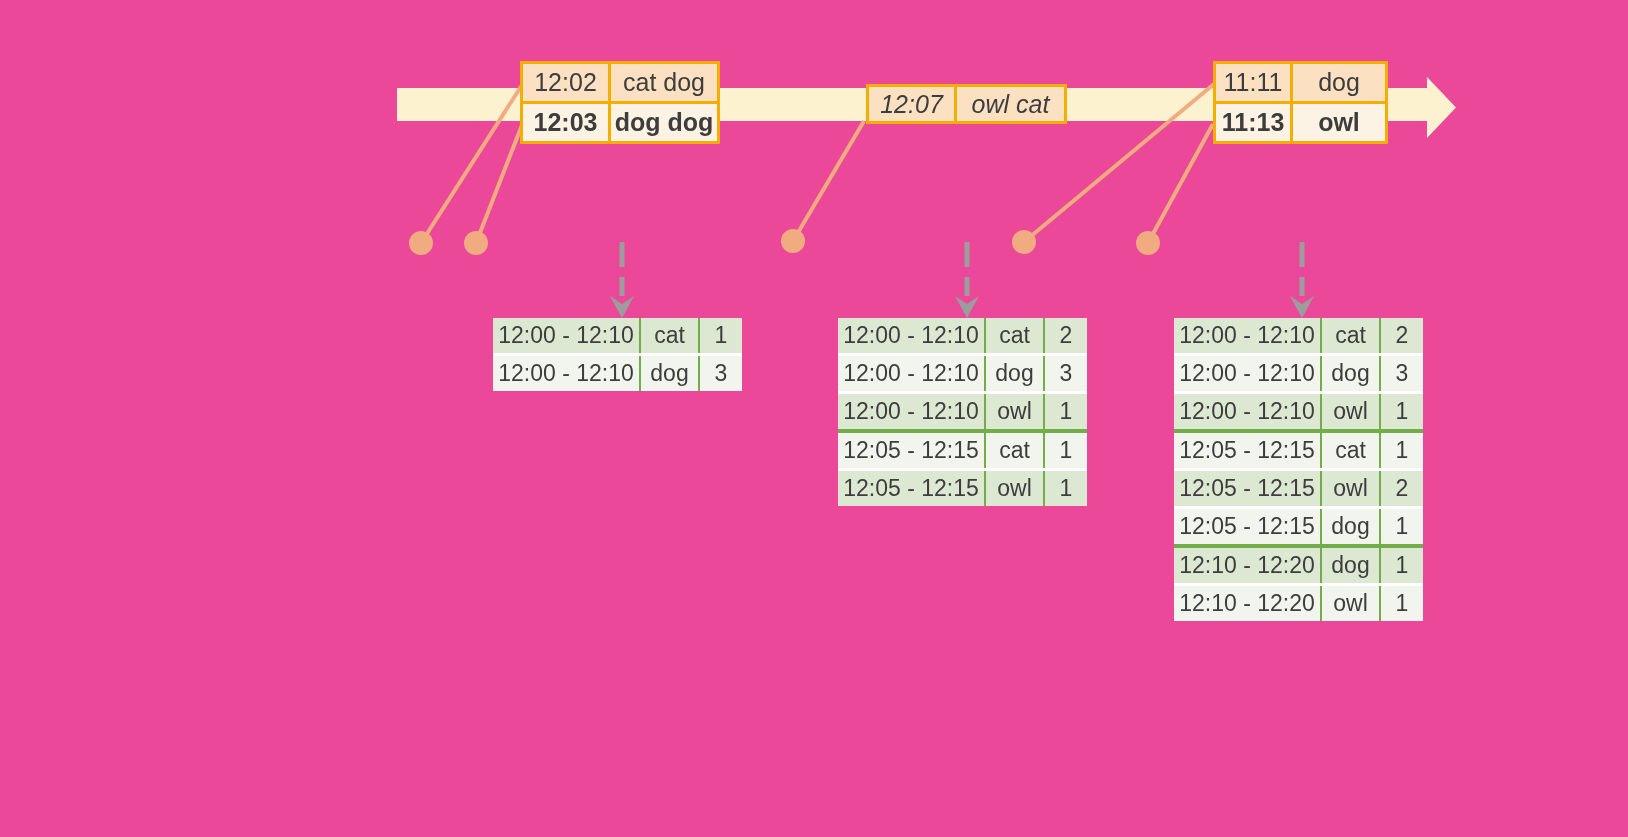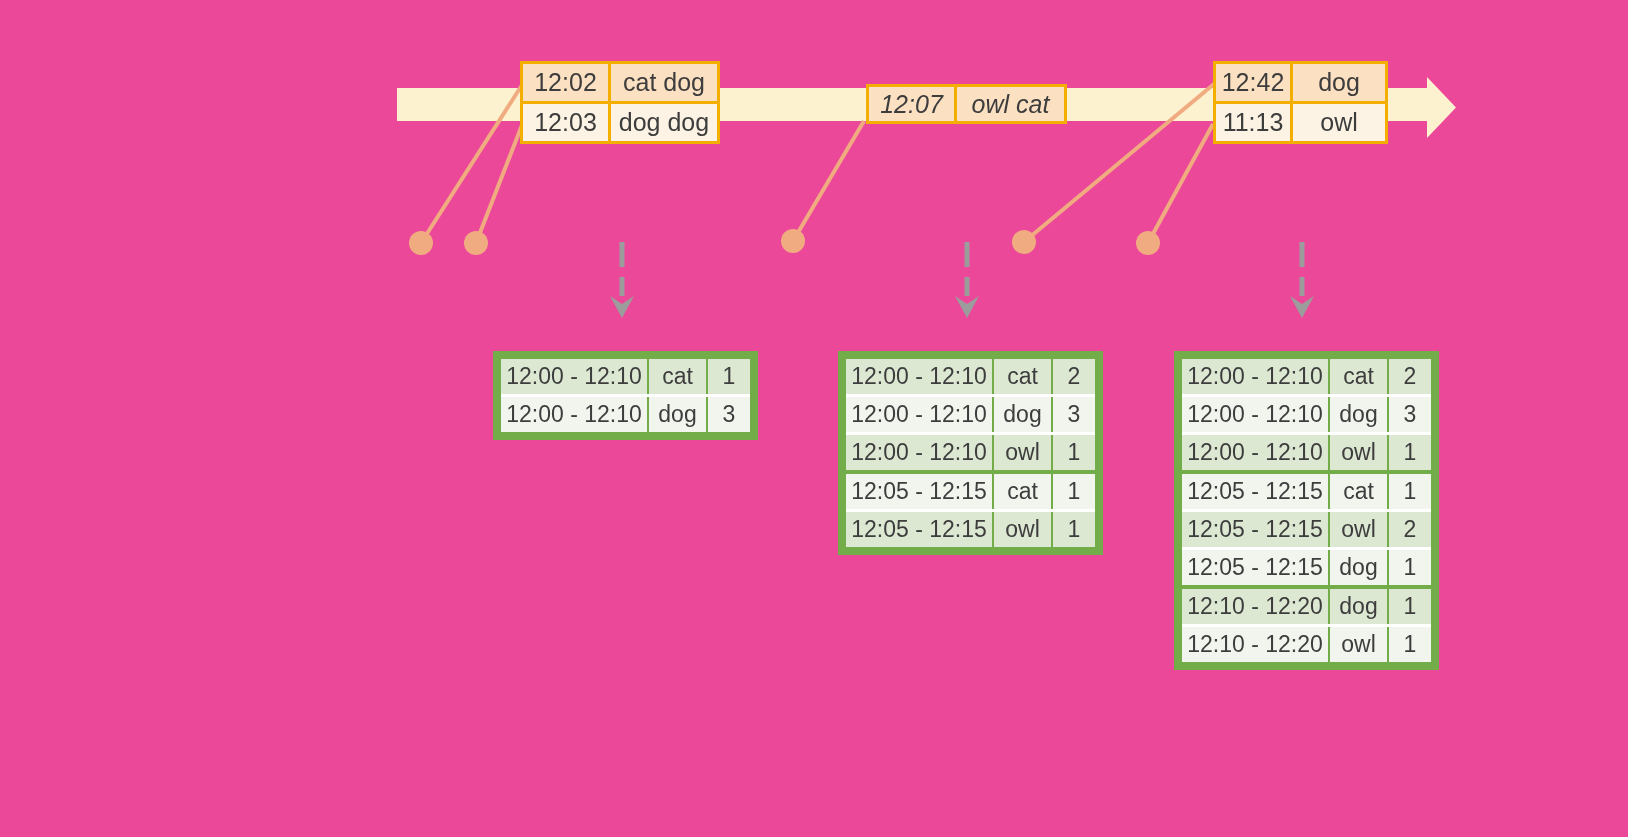--- a/index.html
+++ b/index.html
@@ -5,32 +5,32 @@
   html,body{margin:0;padding:0;background:#000;}
   #canvas{position:relative;width:1628px;height:837px;background:#ec4899;overflow:hidden;
           font-family:"Liberation Sans","DejaVu Sans",sans-serif;color:#3d3d3d;}
   #shapes{position:absolute;left:0;top:0;z-index:1;}
 
   
   .etable{position:absolute;z-index:2;display:grid;row-gap:3px;background:#f3ae00;padding:3px;}
   .erow{display:grid;column-gap:3px;background:#f3ae00;}
   .ecell{display:flex;align-items:center;justify-content:center;font-size:25px;}
   .e-dark{background:#fbe0c2;}
-  .e-light{background:#fdf3e4;}
+  .e-light{background:#fdf3e4;font-weight:bold;}
   .etable .erow > div{height:37px;}
   #etable2 .erow > div{height:34px;}
   #etable1 .erow{grid-template-columns:85px 106px;}
   #etable2 .erow{grid-template-columns:85px 107px;}
   #etable3 .erow{grid-template-columns:74px 92px;}
   #etable1{left:520px;top:61px;}
   #etable2{left:866px;top:84px;font-style:italic;}
   #etable3{left:1213px;top:61px;}
 
   
-  .gtable{position:absolute;z-index:2;display:grid;row-gap:4px;background:#72ad4a;padding:8px;margin-top:33px;}
+  .gtable{position:absolute;z-index:2;display:grid;row-gap:4px;background:#72ad4a;padding:0;}
   .ggroup{display:grid;row-gap:3px;background:#ffffff;}
   .grow{display:grid;grid-template-columns:146px 57px 42px;column-gap:2px;background:#72ad4a;}
   .grow > div{height:35px;display:flex;align-items:center;justify-content:center;font-size:23px;}
   .r-a > div{background:#dde8d3;}
   .r-b > div{background:#f2f5ee;}
   #gtable1{left:493px;top:318px;}
   #gtable2{left:838px;top:318px;}
   #gtable3{left:1174px;top:318px;}
 </style>
 </head>
@@ -87,21 +87,21 @@
 
   <div class="etable" id="etable2">
     <div class="erow">
       <div class="ecell e-dark">12:07</div>
       <div class="ecell e-dark">owl cat</div>
     </div>
   </div>
 
   <div class="etable" id="etable3">
     <div class="erow">
-      <div class="ecell e-dark">12:42</div>
+      <div class="ecell e-dark">11:11</div>
       <div class="ecell e-dark">dog</div>
     </div>
     <div class="erow">
       <div class="ecell e-light">11:13</div>
       <div class="ecell e-light">owl</div>
     </div>
   </div>
 
   <div class="gtable" id="gtable1">
     <div class="ggroup">

